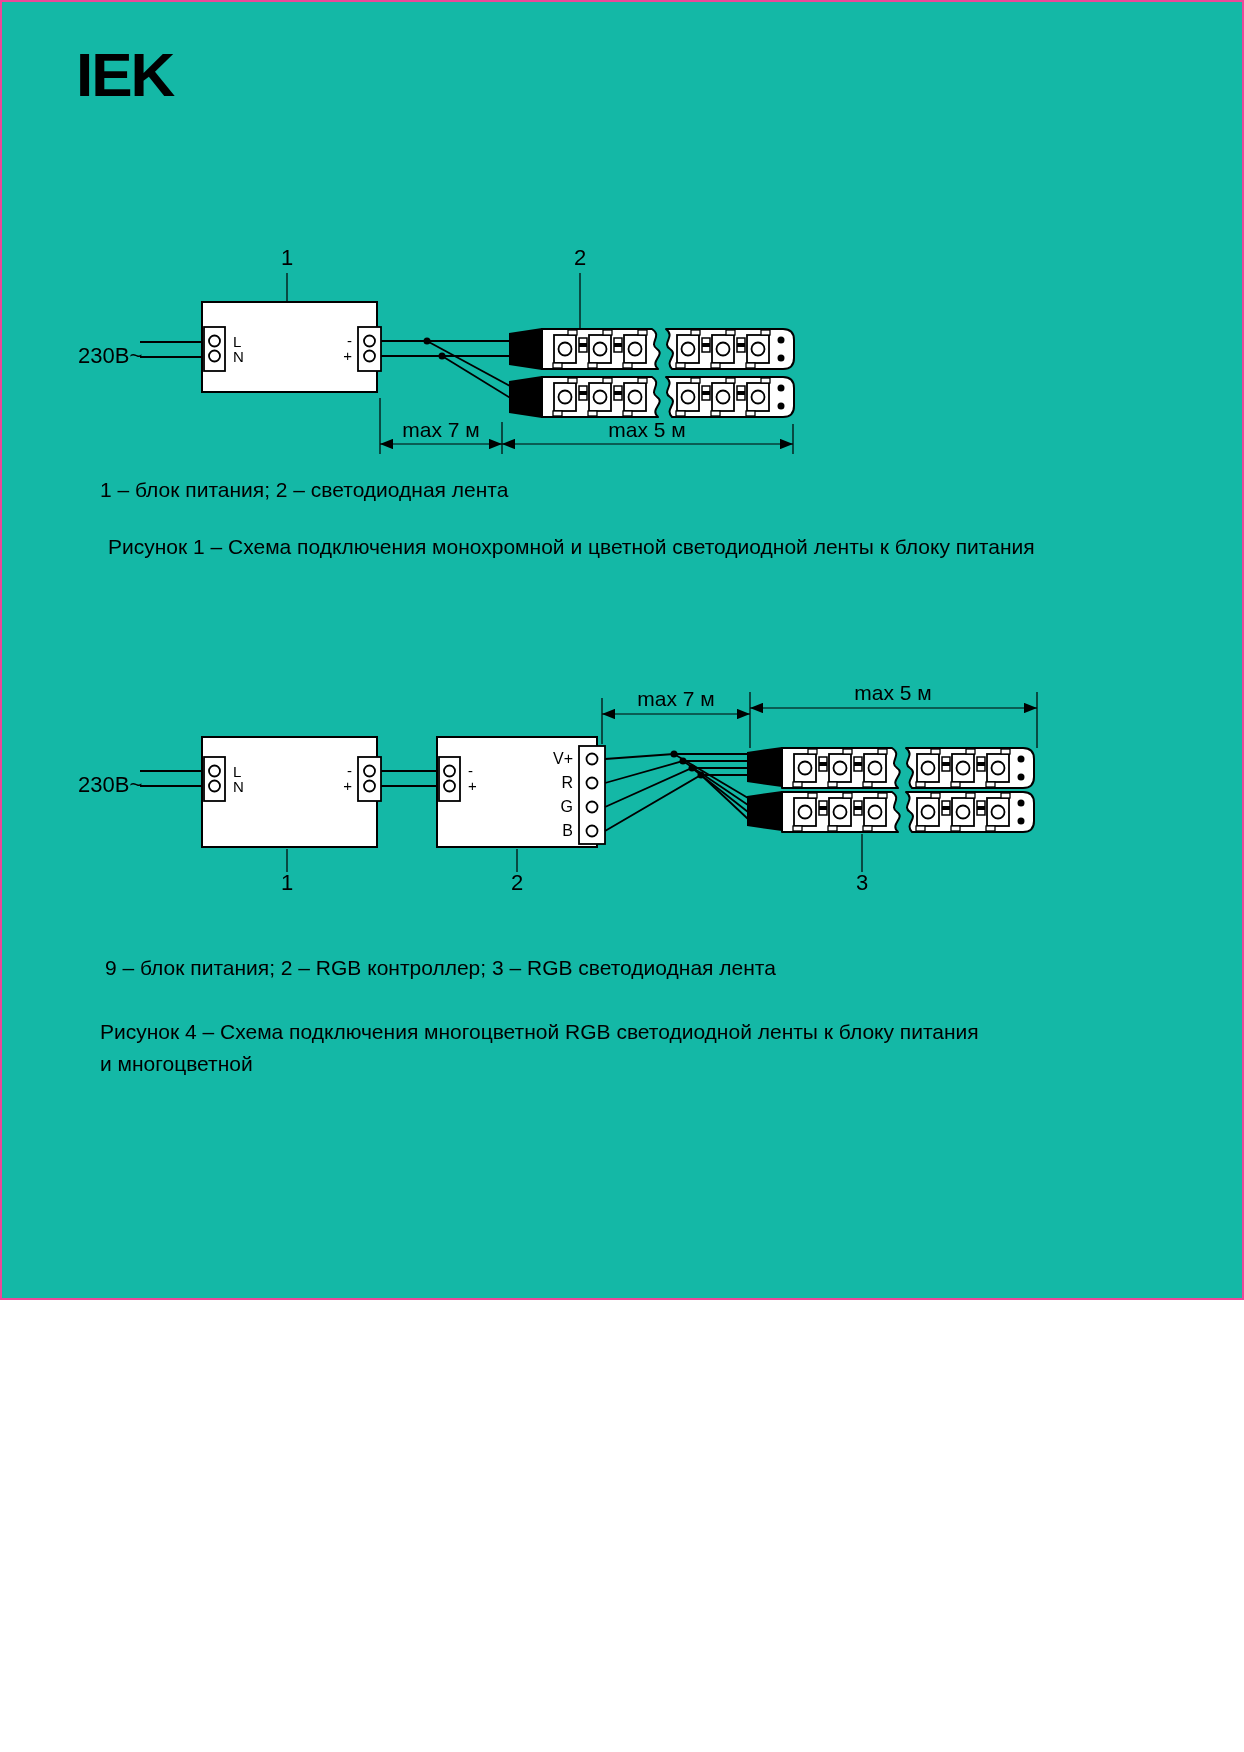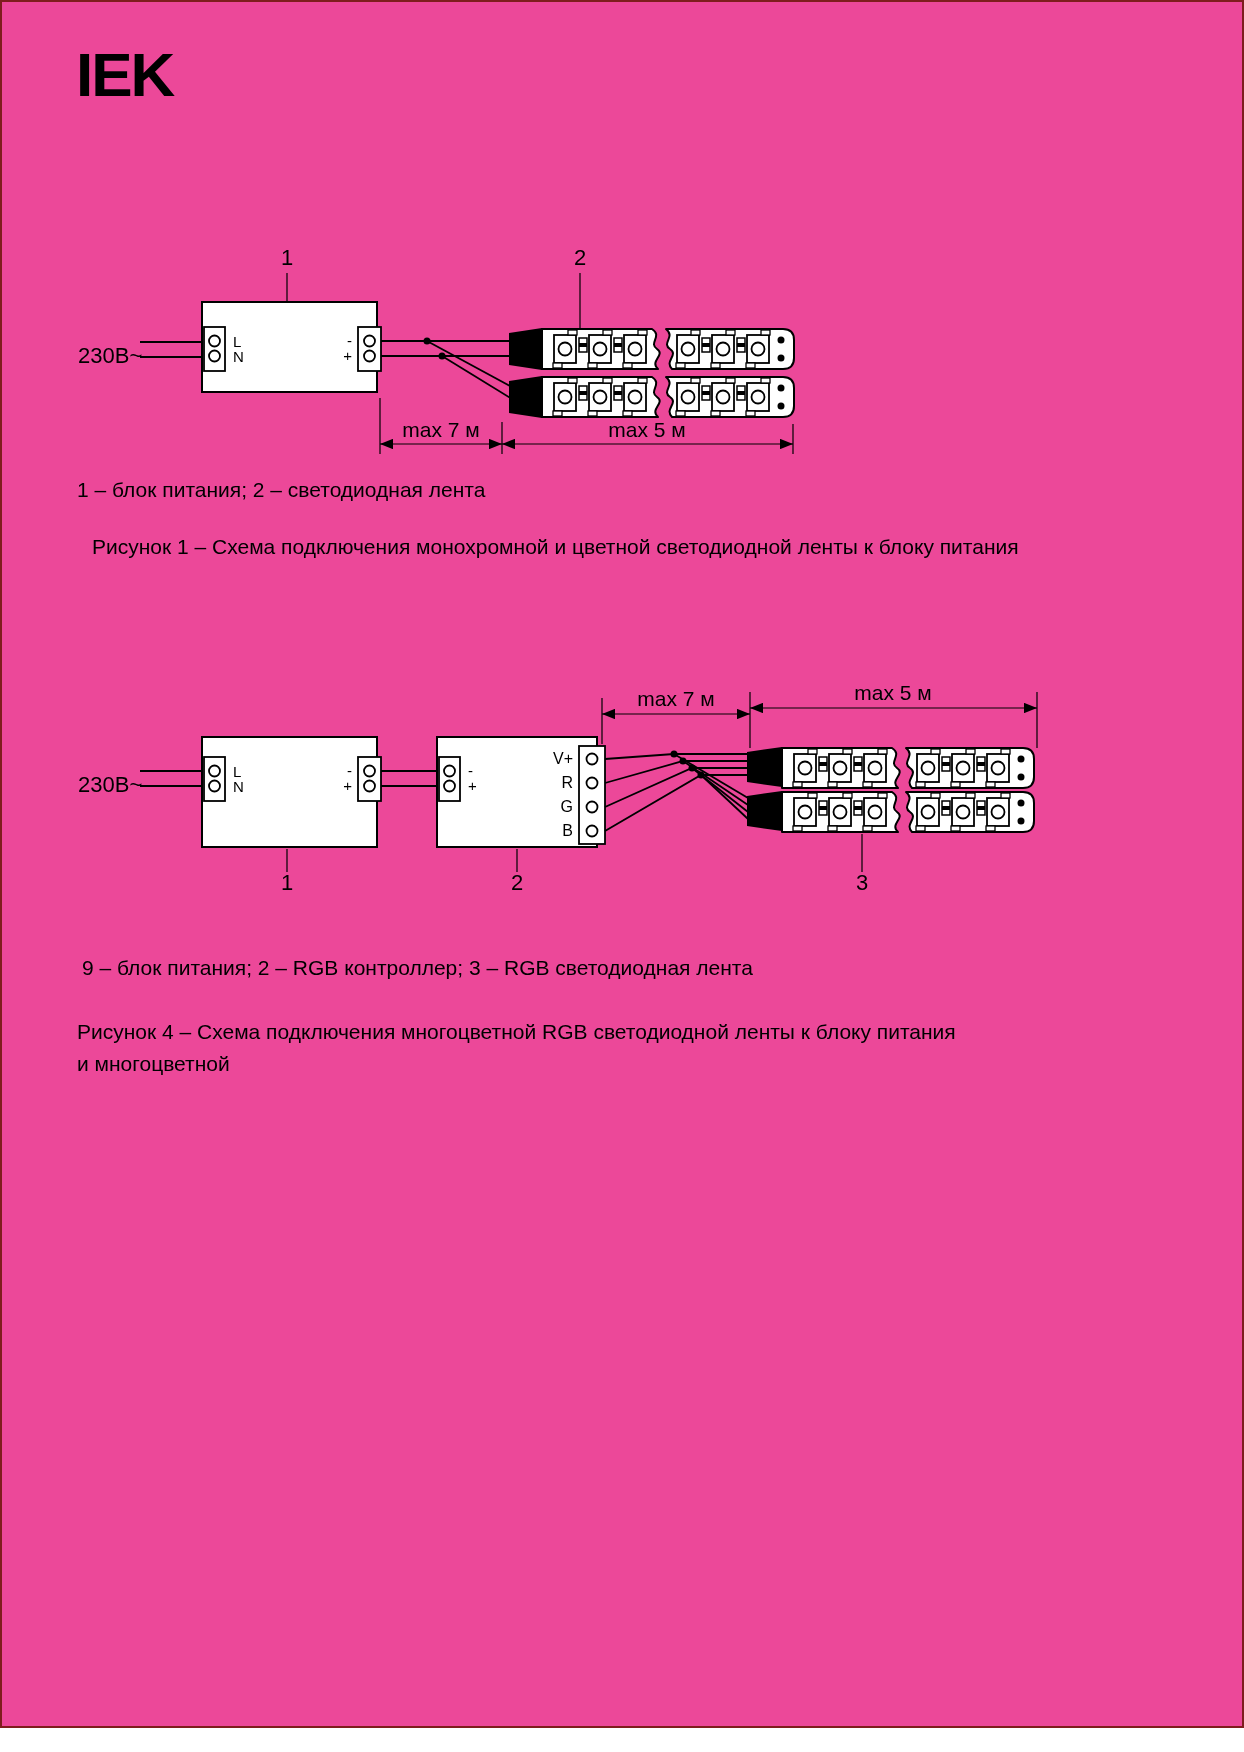--- a/index.html
+++ b/index.html
@@ -1,27 +1,27 @@
 <!DOCTYPE html>
 <html><head>
 <meta charset="utf-8">
 <style>
   * { margin:0; padding:0; box-sizing:border-box; }
   html,body { background:#fff; }
   .page {
-    position:relative; width:1244px; height:1728px;
-    background:#ec4899; border:2px solid #7f1d1d; overflow:hidden;
+    position:relative; width:1244px; height:1300px;
+    background:#14b8a6; border:2px solid #ec4899; overflow:hidden;
     font-family:"Liberation Sans", sans-serif; color:#000;
   }
   .logo {
     position:absolute; left:74px; top:42px;
     font-size:62px; font-weight:900; letter-spacing:-2px; line-height:1;
   }
   .fig { position:absolute; left:0; width:1244px; }
-  .caption { position:absolute; font-size:21px; color:#000; }
+  .caption { position:absolute; font-size:21px; color:#000;margin-left:23px; }
   svg text { font-family:"Liberation Sans", sans-serif; fill:#000; }
   .wire { stroke:#000; stroke-width:1.8; fill:none; }
   .thin { stroke:#000; stroke-width:1.2; fill:none; }
   .box  { fill:#fff; stroke:#000; stroke-width:2; }
   .term { fill:#fff; stroke:#000; stroke-width:1.8; }
   .dot  { fill:#000; stroke:none; }
   .strip{ fill:#fff; stroke:#000; stroke-width:2; stroke-linejoin:round; }
   .conn { fill:#000; stroke:none; }
 </style>
 </head>
@@ -118,21 +118,21 @@
       <line class="thin" x1="500" y1="190" x2="500" y2="222"></line>
       <line class="thin" x1="791" y1="192" x2="791" y2="222"></line>
       <line class="thin" x1="378" y1="212" x2="500" y2="212" marker-start="url(#arr)" marker-end="url(#arr)"></line>
       <line class="thin" x1="500" y1="212" x2="791" y2="212" marker-start="url(#arr)" marker-end="url(#arr)"></line>
       <text x="439" y="205" font-size="21" text-anchor="middle">max 7 м</text>
       <text x="645" y="205" font-size="21" text-anchor="middle">max 5 м</text>
     </g>
   </svg>
 
   <div class="caption" style="left:75px; top:476px">1 – блок питания; 2 – светодиодная лента</div>
-  <div class="caption" style="left:90px; top:533px">Рисунок 1 – Схема подключения монохромной и цветной светодиодной ленты к блоку питания</div>
+  <div class="caption" style="left:83px; top:533px">Рисунок 1 – Схема подключения монохромной и цветной светодиодной ленты к блоку питания</div>
 
   <svg class="fig" style="top:660px" height="250" viewBox="0 0 1244 250">
 
     <g>
       <line class="thin" x1="600" y1="36" x2="600" y2="82"></line>
       <line class="thin" x1="748" y1="30" x2="748" y2="86"></line>
       <line class="thin" x1="1035" y1="30" x2="1035" y2="86"></line>
       <line class="thin" x1="600" y1="52" x2="748" y2="52" marker-start="url(#arr)" marker-end="url(#arr)"></line>
       <line class="thin" x1="748" y1="46" x2="1035" y2="46" marker-start="url(#arr)" marker-end="url(#arr)"></line>
       <text x="674" y="44" font-size="21" text-anchor="middle">max 7 м</text>

